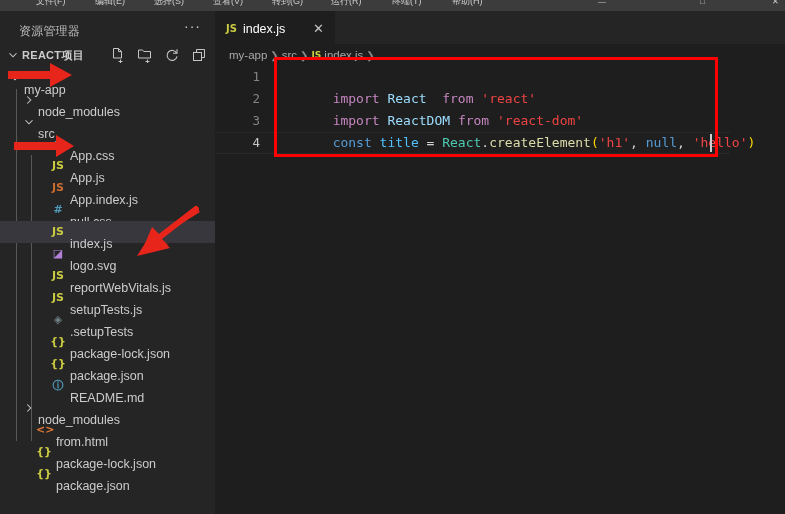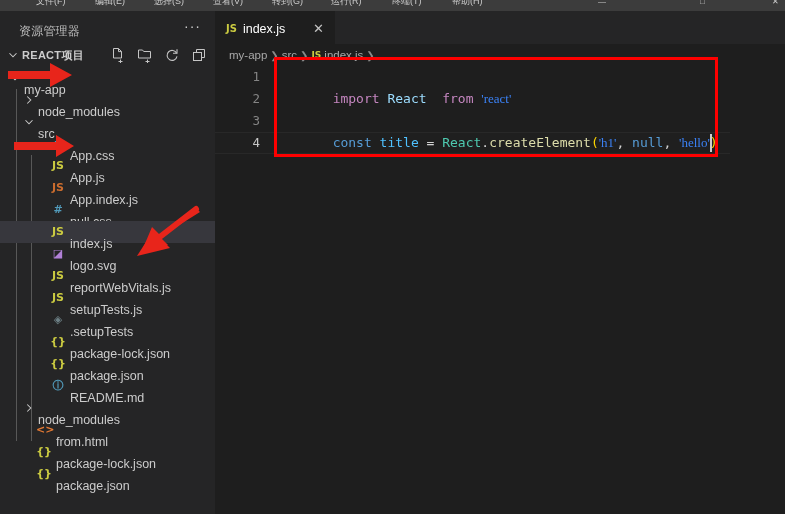--- a/index.html
+++ b/index.html
@@ -132,21 +132,21 @@
   .brmatch{
     border:1px solid #888888;margin:0 -1px;
   }
   .caret{
     position:absolute;width:2px;height:18px;background:#cfcfcf;top:2px;
   }
 
   
   .kw{color:#c586c0;}
   .id{color:#9cdcfe;}
-  .str{color:#3b82f6;font-family:Liberation Serif, serif;}
+  .str{color:#ef4444;}
   .fn{color:#dcdcaa;}
   .cls{color:#4ec9b0;}
   .con{color:#569cd6;}
   .op{color:#d4d4d4;}
   .p1{color:#ffd700;}
   .p2{color:#da70d6;}
   .var{color:#4fc1ff;}
 
   
   .anno{position:absolute;pointer-events:none;}
@@ -353,20 +353,23 @@
       <div class="lnum" style="top:44px;">3</div>
       <div class="lnum cur" style="top:66px;">4</div>
     </div>
 
     <div class="codearea">
 
       <div class="cline" style="top:0px;">
         <span class="kw">import</span><span class="op"> </span><span class="id">React</span><span class="op">  </span><span class="kw">from</span><span class="op"> </span><span class="str">'react'</span>
       </div>
 
+      <div class="cline" style="top:22px;">
+        <span class="kw">import</span><span class="op"> </span><span class="id">ReactDOM</span><span class="op"> </span><span class="kw">from</span><span class="op"> </span><span class="str">'react-dom'</span>
+      </div>
 
       <div class="cline" style="top:44px;">
         <span class="con">const</span><span class="op"> </span><span class="var">title</span><span class="op"> = </span><span class="cls">React</span><span class="op">.</span><span class="fn">createElement</span><span class="p1">(</span><span class="str">'h1'</span><span class="op">, </span><span class="con">null</span><span class="op">, </span><span class="str">'hello'</span><span class="p1">)</span>
       </div>
 
       <div class="caret" style="left:440px;top:68px;"></div>
     </div>
   </div>
 
   <div class="redbox" style="left:274px;top:57px;width:444px;height:100px;"></div>

